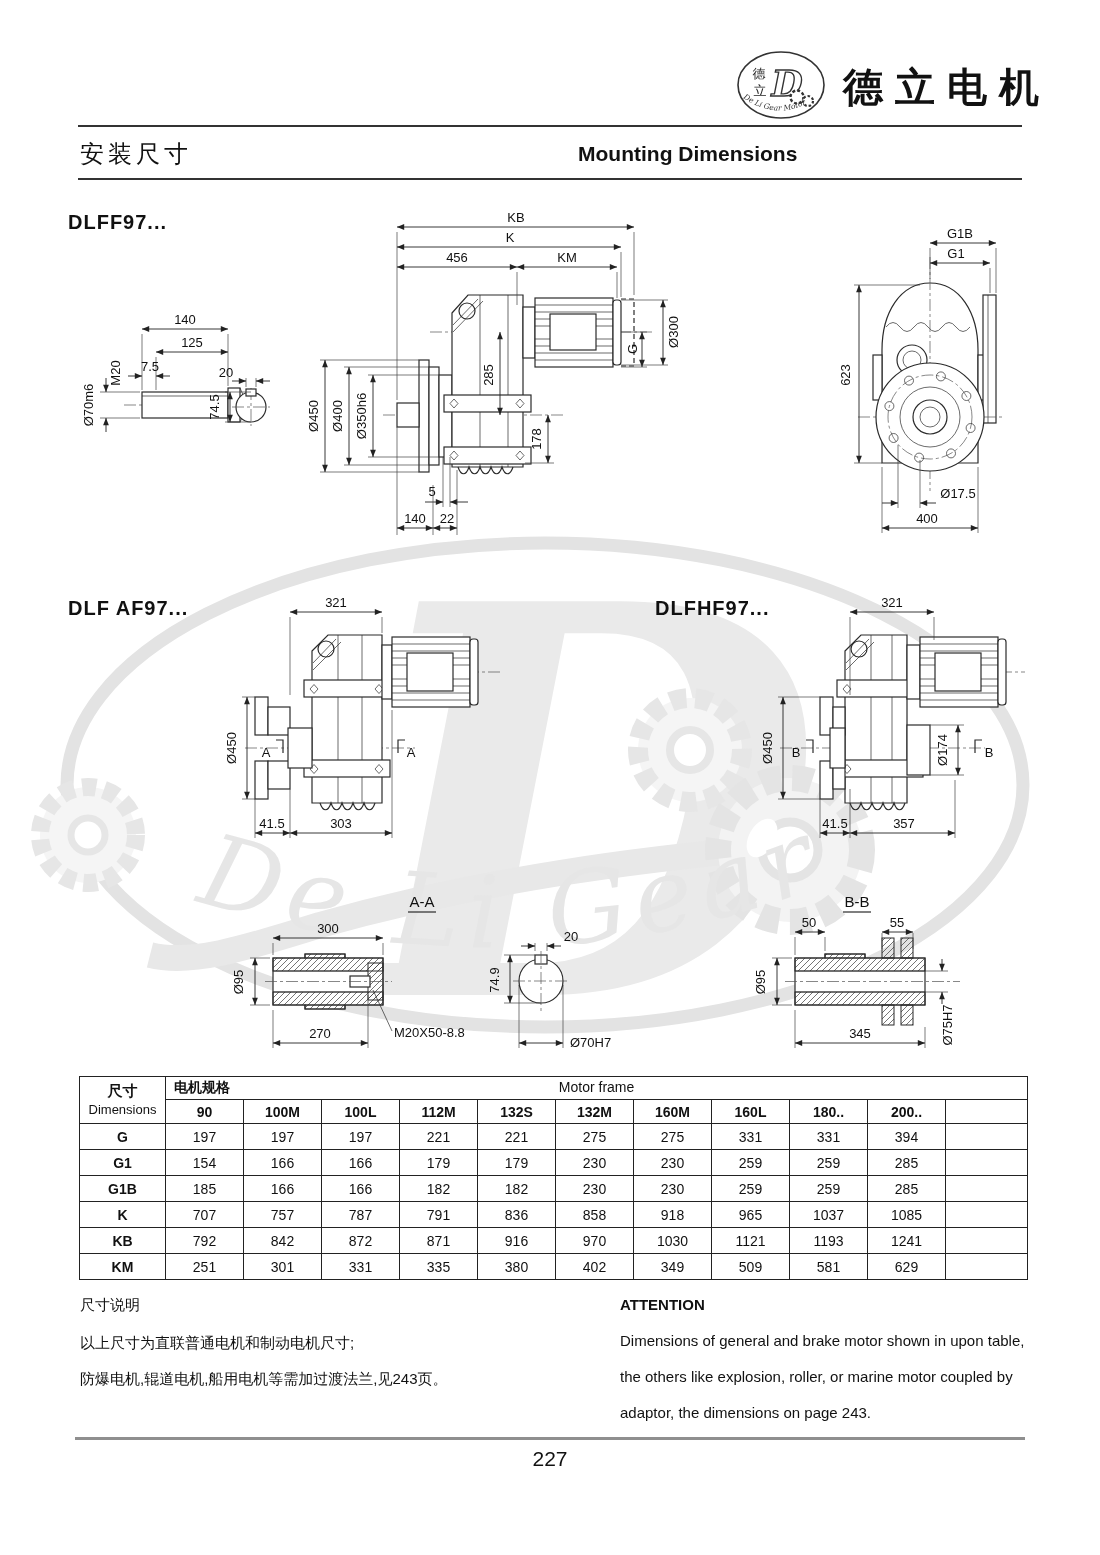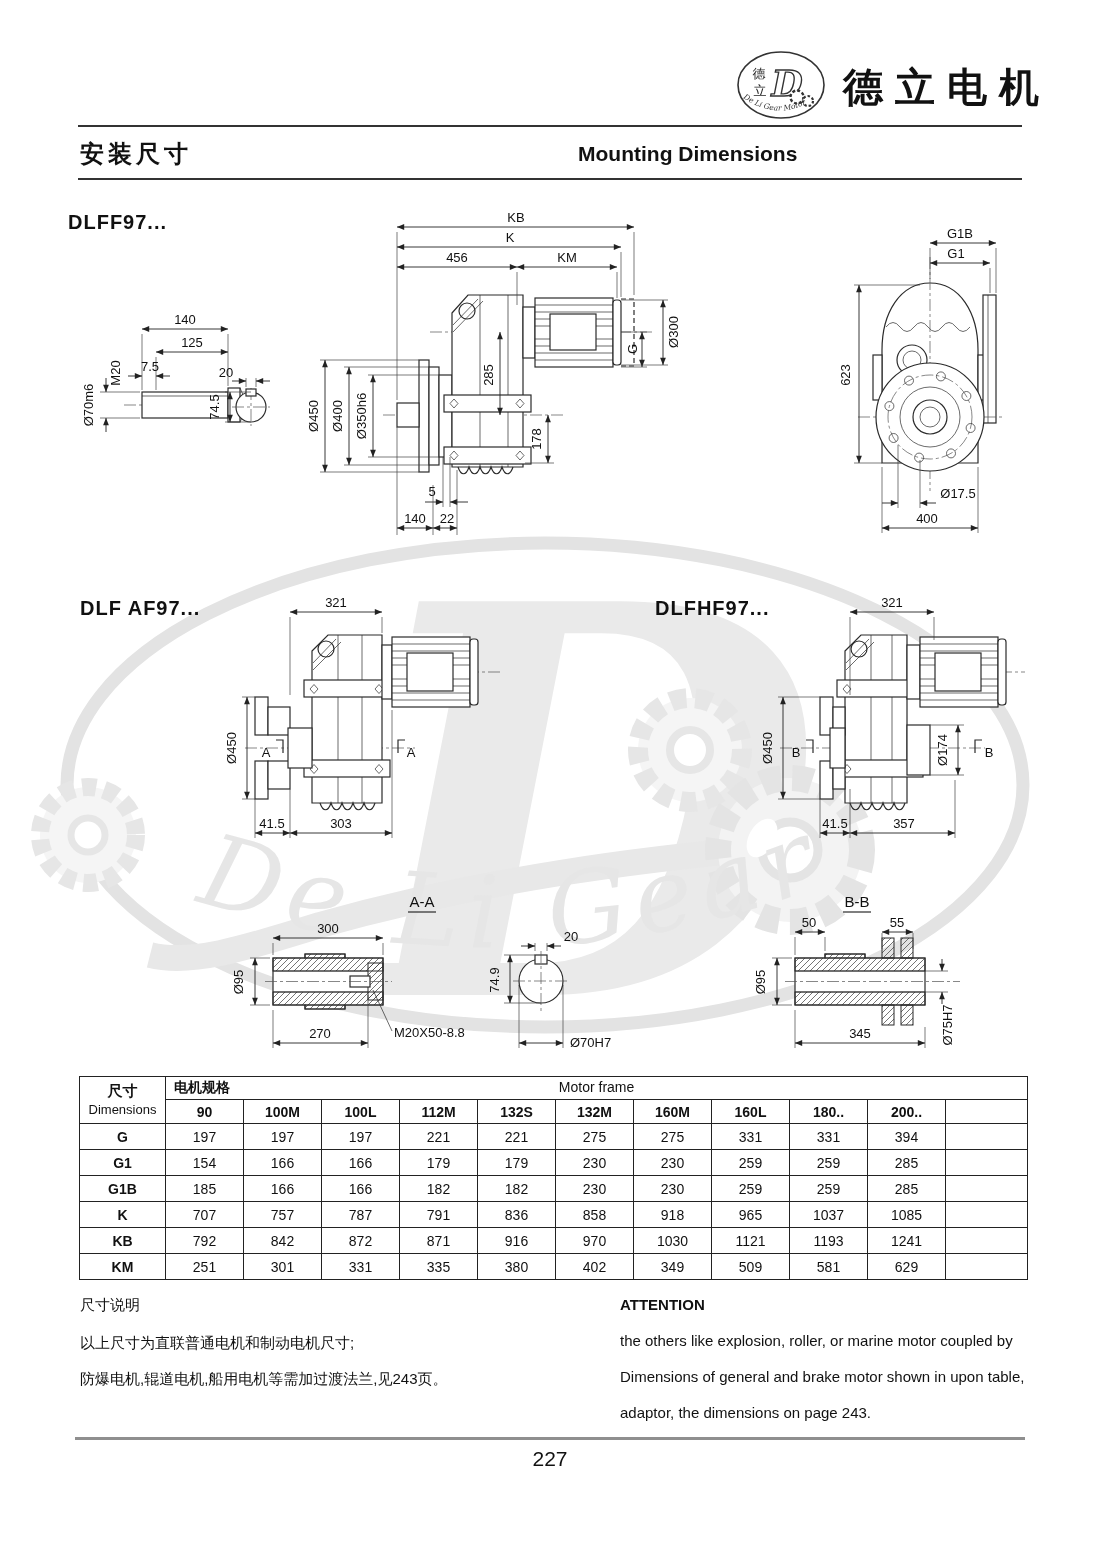--- a/index.html
+++ b/index.html
@@ -2,21 +2,21 @@
 <html><head>
 <meta charset="utf-8">
 <style>
   html,body{margin:0;padding:0;background:#fff;}
   .page{position:relative;width:1100px;height:1555px;background:#fff;overflow:hidden;
         font-family:"Liberation Sans",sans-serif;color:#111;}
   .abs{position:absolute;}
   .rule{background:#333;height:2px;}
   .heading{font-size:20px;font-weight:bold;letter-spacing:1px;}
   .brand{font-size:40px;font-weight:bold;letter-spacing:12px;font-family:"DejaVu Serif","Liberation Serif",serif;}
-  .title-cn{font-size:24px;font-weight:700;letter-spacing:4px;}
+  .title-cn{font-size:24px;font-weight:400;letter-spacing:4px;}
   .title-en{font-size:21px;font-weight:bold;}
   
   .s{fill:none;stroke:#2b2b2b;stroke-width:1.2;}
   .sf{fill:#fff;stroke:#2b2b2b;stroke-width:1.2;}
   .thin{stroke-width:.7;}
   .dl{stroke:#222;stroke-width:.9;fill:none;}
   .ext{stroke:#444;stroke-width:.7;fill:none;}
   .cl{stroke:#555;stroke-width:.7;stroke-dasharray:12 3 3 3;fill:none;}
   .dash{stroke-dasharray:5 3;}
   .hf{fill:url(#hatch);stroke:#2b2b2b;stroke-width:1;}
@@ -83,21 +83,21 @@
     <text font-size="7.5" font-family="DejaVu Serif, Liberation Serif, serif" font-style="italic" fill="#333"><textPath href="#logoarc">De Li Gear Motor</textPath></text>
   </svg>
   <div class="abs brand" style="left:843px;top:60px;z-index:2">德立电机</div>
   <div class="abs rule" style="left:78px;top:125px;width:944px;z-index:2"></div>
 
   <div class="abs title-cn" style="left:80px;top:138px;z-index:2">安装尺寸</div>
   <div class="abs title-en" style="left:578px;top:142px;z-index:2">Mounting Dimensions</div>
   <div class="abs rule" style="left:78px;top:178px;width:944px;z-index:2"></div>
 
   <div class="abs heading" style="left:68px;top:211px;z-index:3">DLFF97...</div>
-  <div class="abs heading" style="left:80px;top:597px;z-index:3">DLF AF97...</div>
+  <div class="abs heading" style="left:68px;top:597px;z-index:3">DLF AF97...</div>
   <div class="abs heading" style="left:655px;top:597px;z-index:3">DLFHF97...</div>
 
   <svg class="abs" style="left:80px;top:195px;z-index:1" width="945" height="385">
 
     <g>
       <line class="cl" x1="44" y1="210" x2="180" y2="210"></line>
       <rect class="sf" x="62" y="197" width="86" height="26"></rect>
       <line class="s thin" x1="62" y1="201" x2="148" y2="201"></line>
       <rect class="sf" x="148" y="193" width="12" height="34"></rect>
       <path class="s thin" d="M 160,193 l 4,9 -4,8 4,9 -4,8"></path>
@@ -614,21 +614,21 @@
       </table>
   </div>
 
   <div class="abs" style="left:80px;top:1296px;width:510px;z-index:2">
     <div class="note-title">尺寸说明</div>
     <div class="note-line">以上尺寸为直联普通电机和制动电机尺寸;</div>
     <div class="note-line">防爆电机,辊道电机,船用电机等需加过渡法兰,见243页。</div>
   </div>
   <div class="abs" style="left:620px;top:1296px;width:420px;z-index:2">
     <div class="note-title" style="font-weight:bold">ATTENTION</div>
+    <div class="note-line">Dimensions of general and brake motor shown in upon table,</div>
     <div class="note-line">the others like explosion, roller, or marine motor coupled by</div>
-    <div class="note-line">Dimensions of general and brake motor shown in upon table,</div>
     <div class="note-line">adaptor, the dimensions on page 243.</div>
   </div>
 
   <div class="abs" style="left:75px;top:1437px;width:950px;height:3px;background:#8f8f8f;z-index:2"></div>
   <div class="abs pagenum" style="top:1447px;z-index:2">227</div>
 
 </div>
 
 </body></html>

